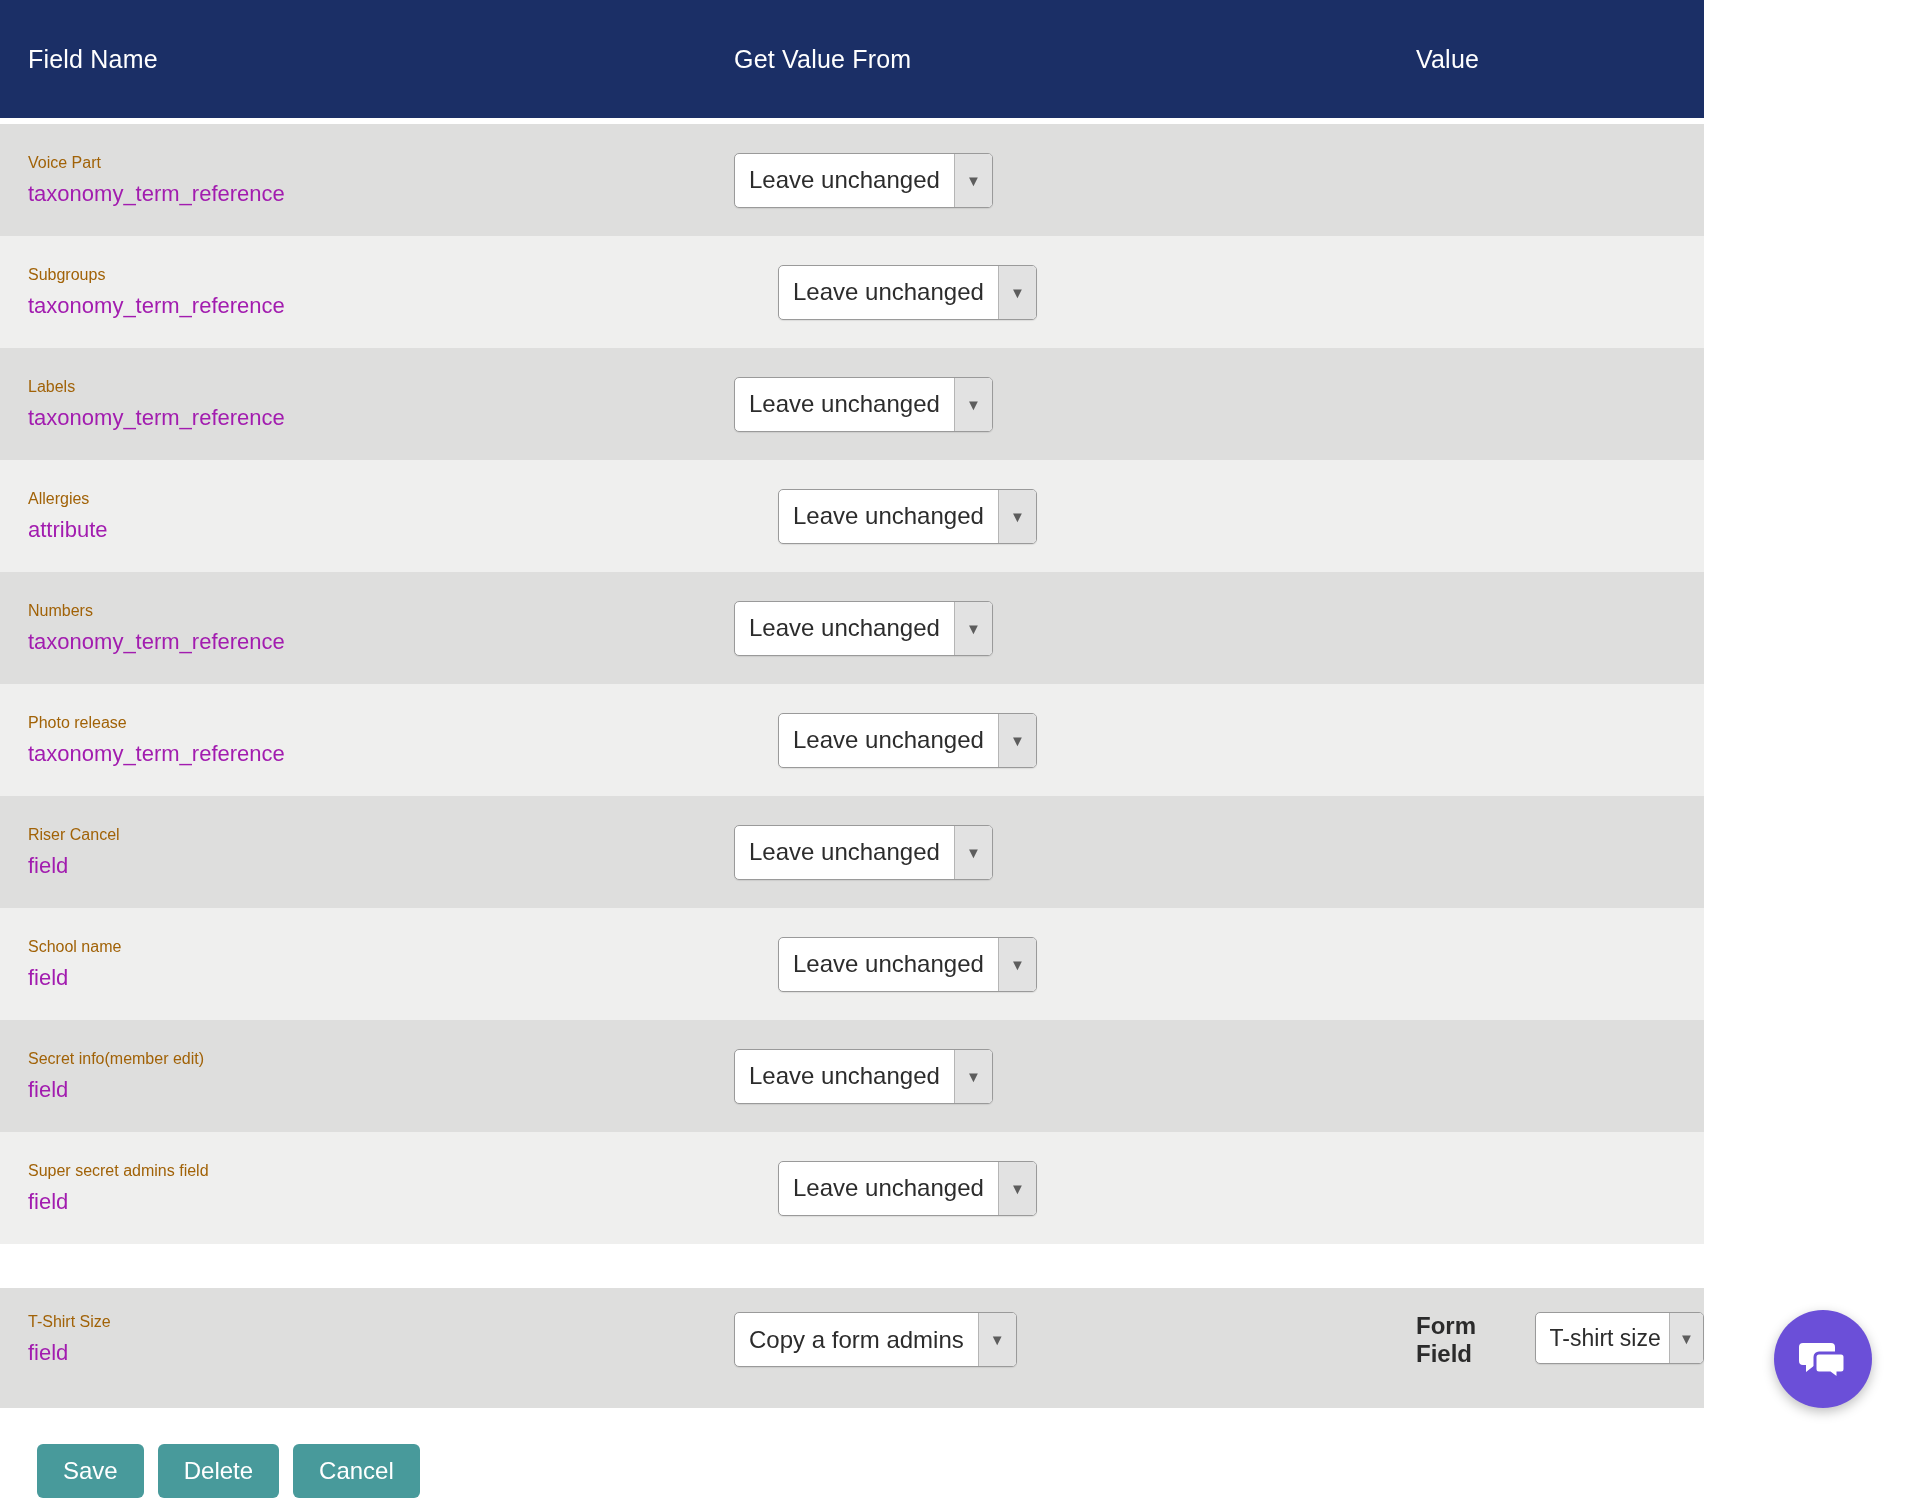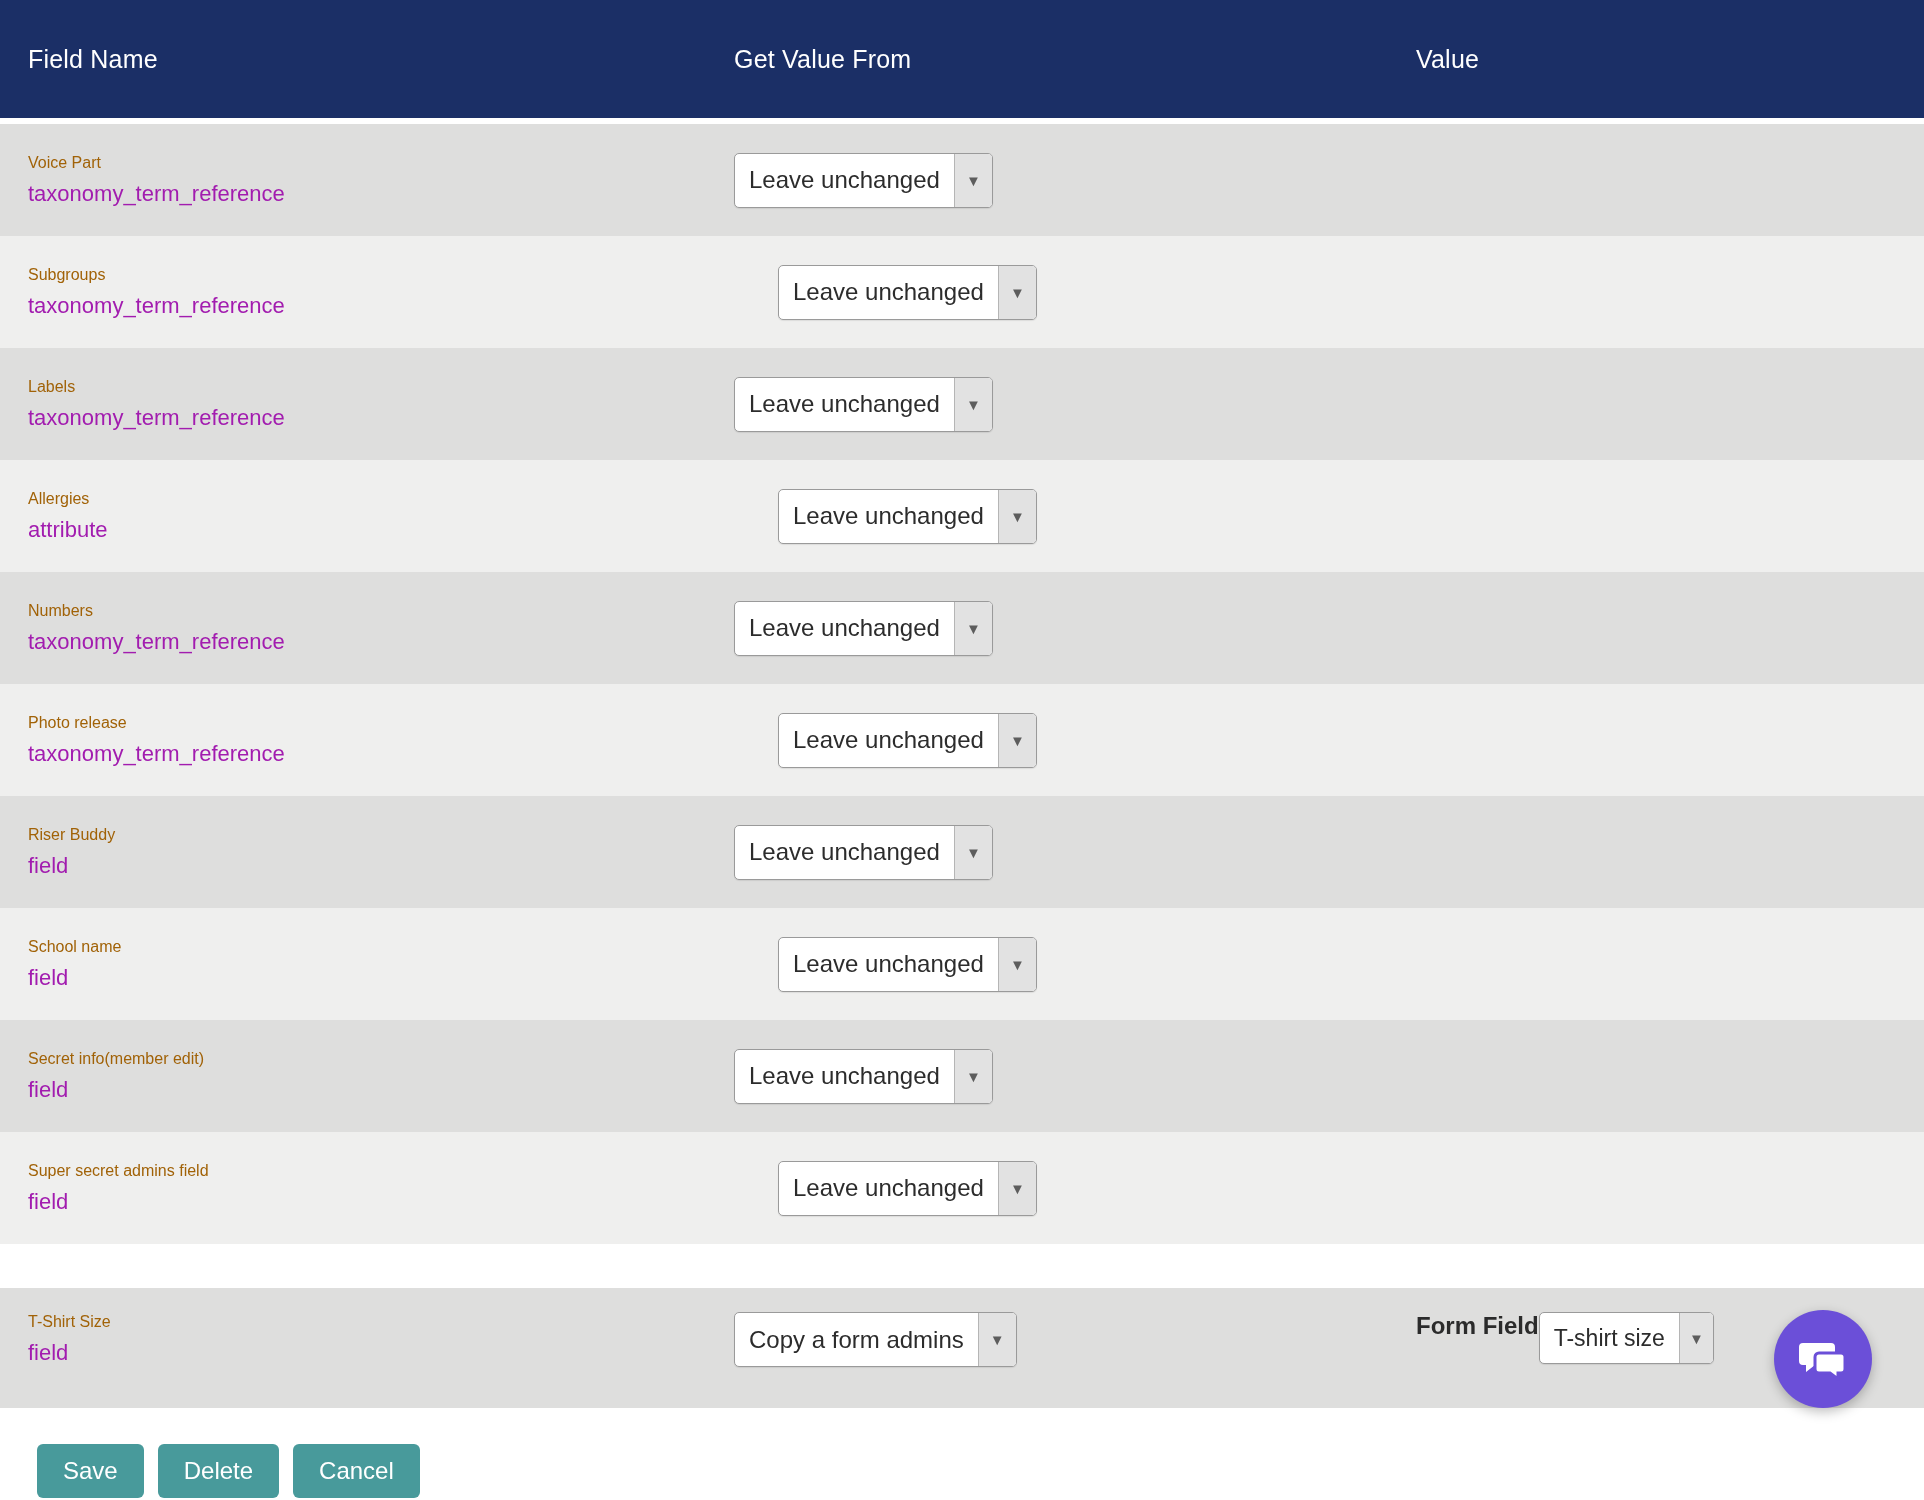--- a/index.html
+++ b/index.html
@@ -10,21 +10,21 @@
     font-family: "Liberation Sans", sans-serif;
   }
   .page {
     position: relative;
     width: 1924px;
     min-height: 1500px;
     background: #ffffff;
     overflow: hidden;
   }
   .table-wrap {
-    width: 1924px;
+    width: 1704px;
   }
   
   .thead {
     display: flex;
     align-items: center;
     background: #1b2f66;
     height: 118px;
     padding: 0 0 0 28px;
   }
   .th {
@@ -260,21 +260,21 @@
         <div class="select w-unchanged">
           <span class="sel-text">Leave unchanged</span>
           <span class="sel-arrow">▼</span>
         </div>
       </div>
       <div class="cell-value"></div>
     </div>
 
     <div class="row odd">
       <div class="cell-name">
-        <div class="field-label">Riser Buddy</div>
+        <div class="field-label">Riser Cancel</div>
         <div class="field-type">field</div>
       </div>
       <div class="cell-source">
         <div class="select w-unchanged">
           <span class="sel-text">Leave unchanged</span>
           <span class="sel-arrow">▼</span>
         </div>
       </div>
       <div class="cell-value"></div>
     </div>

